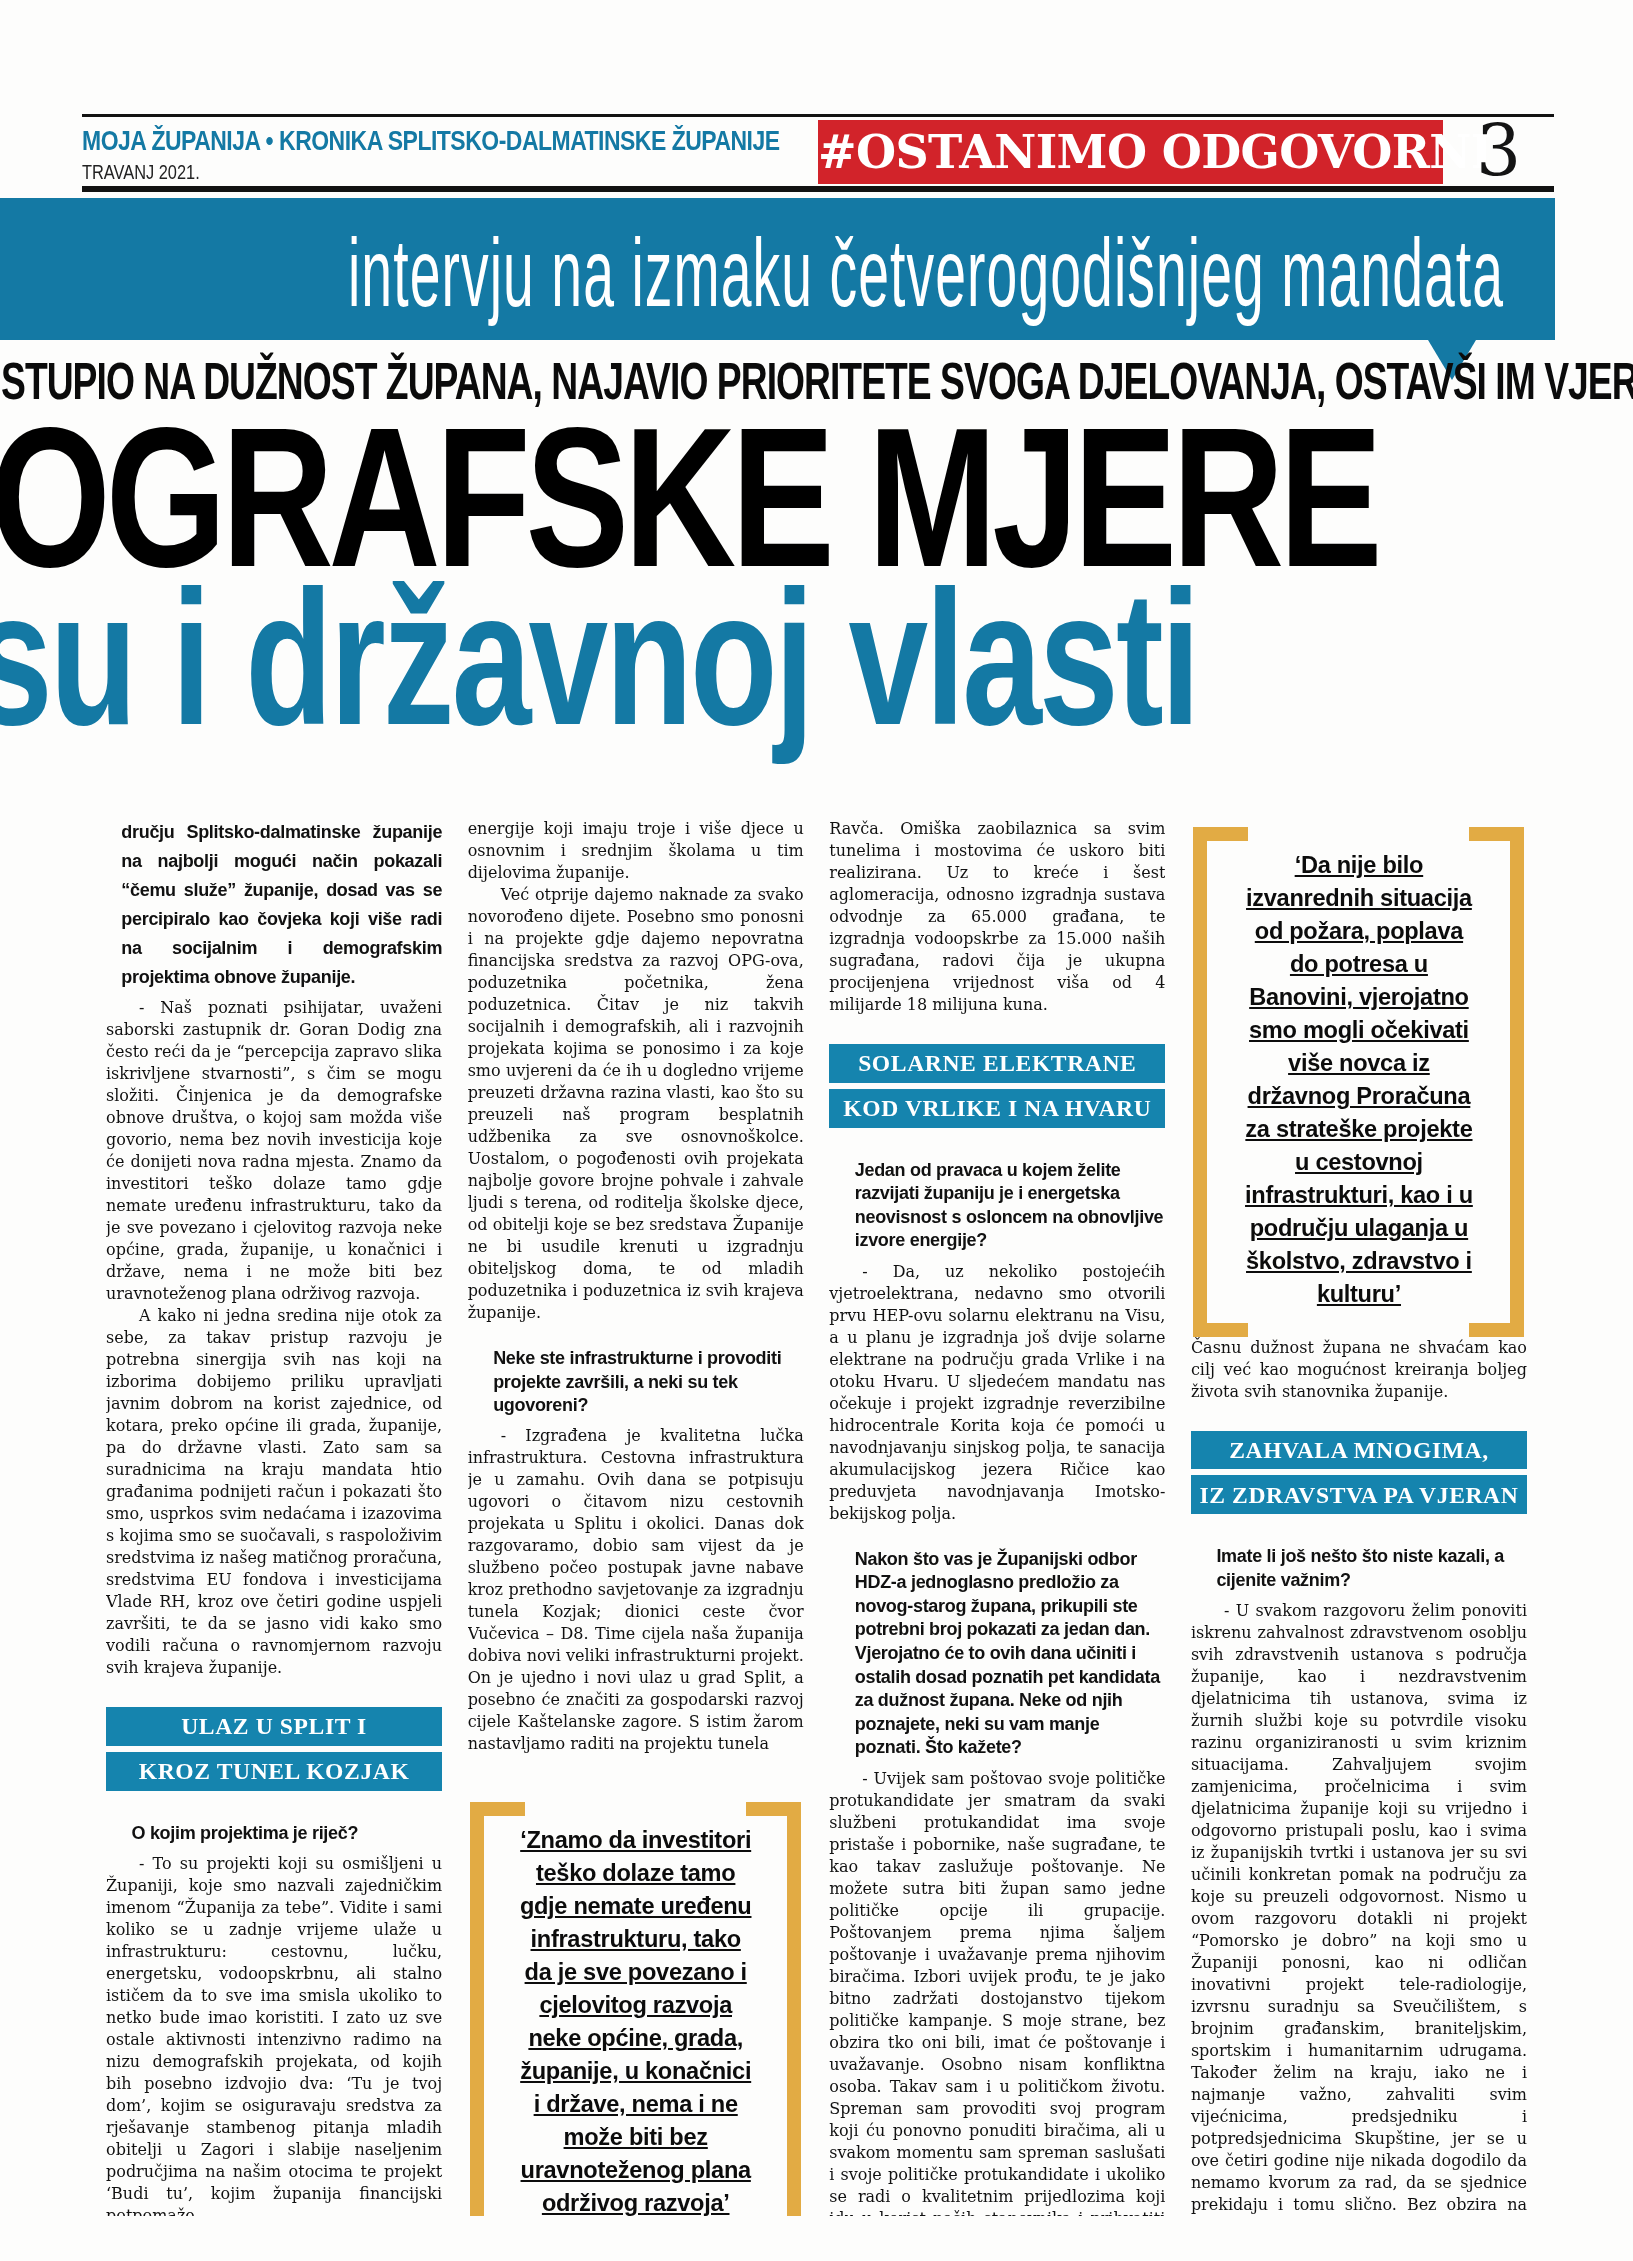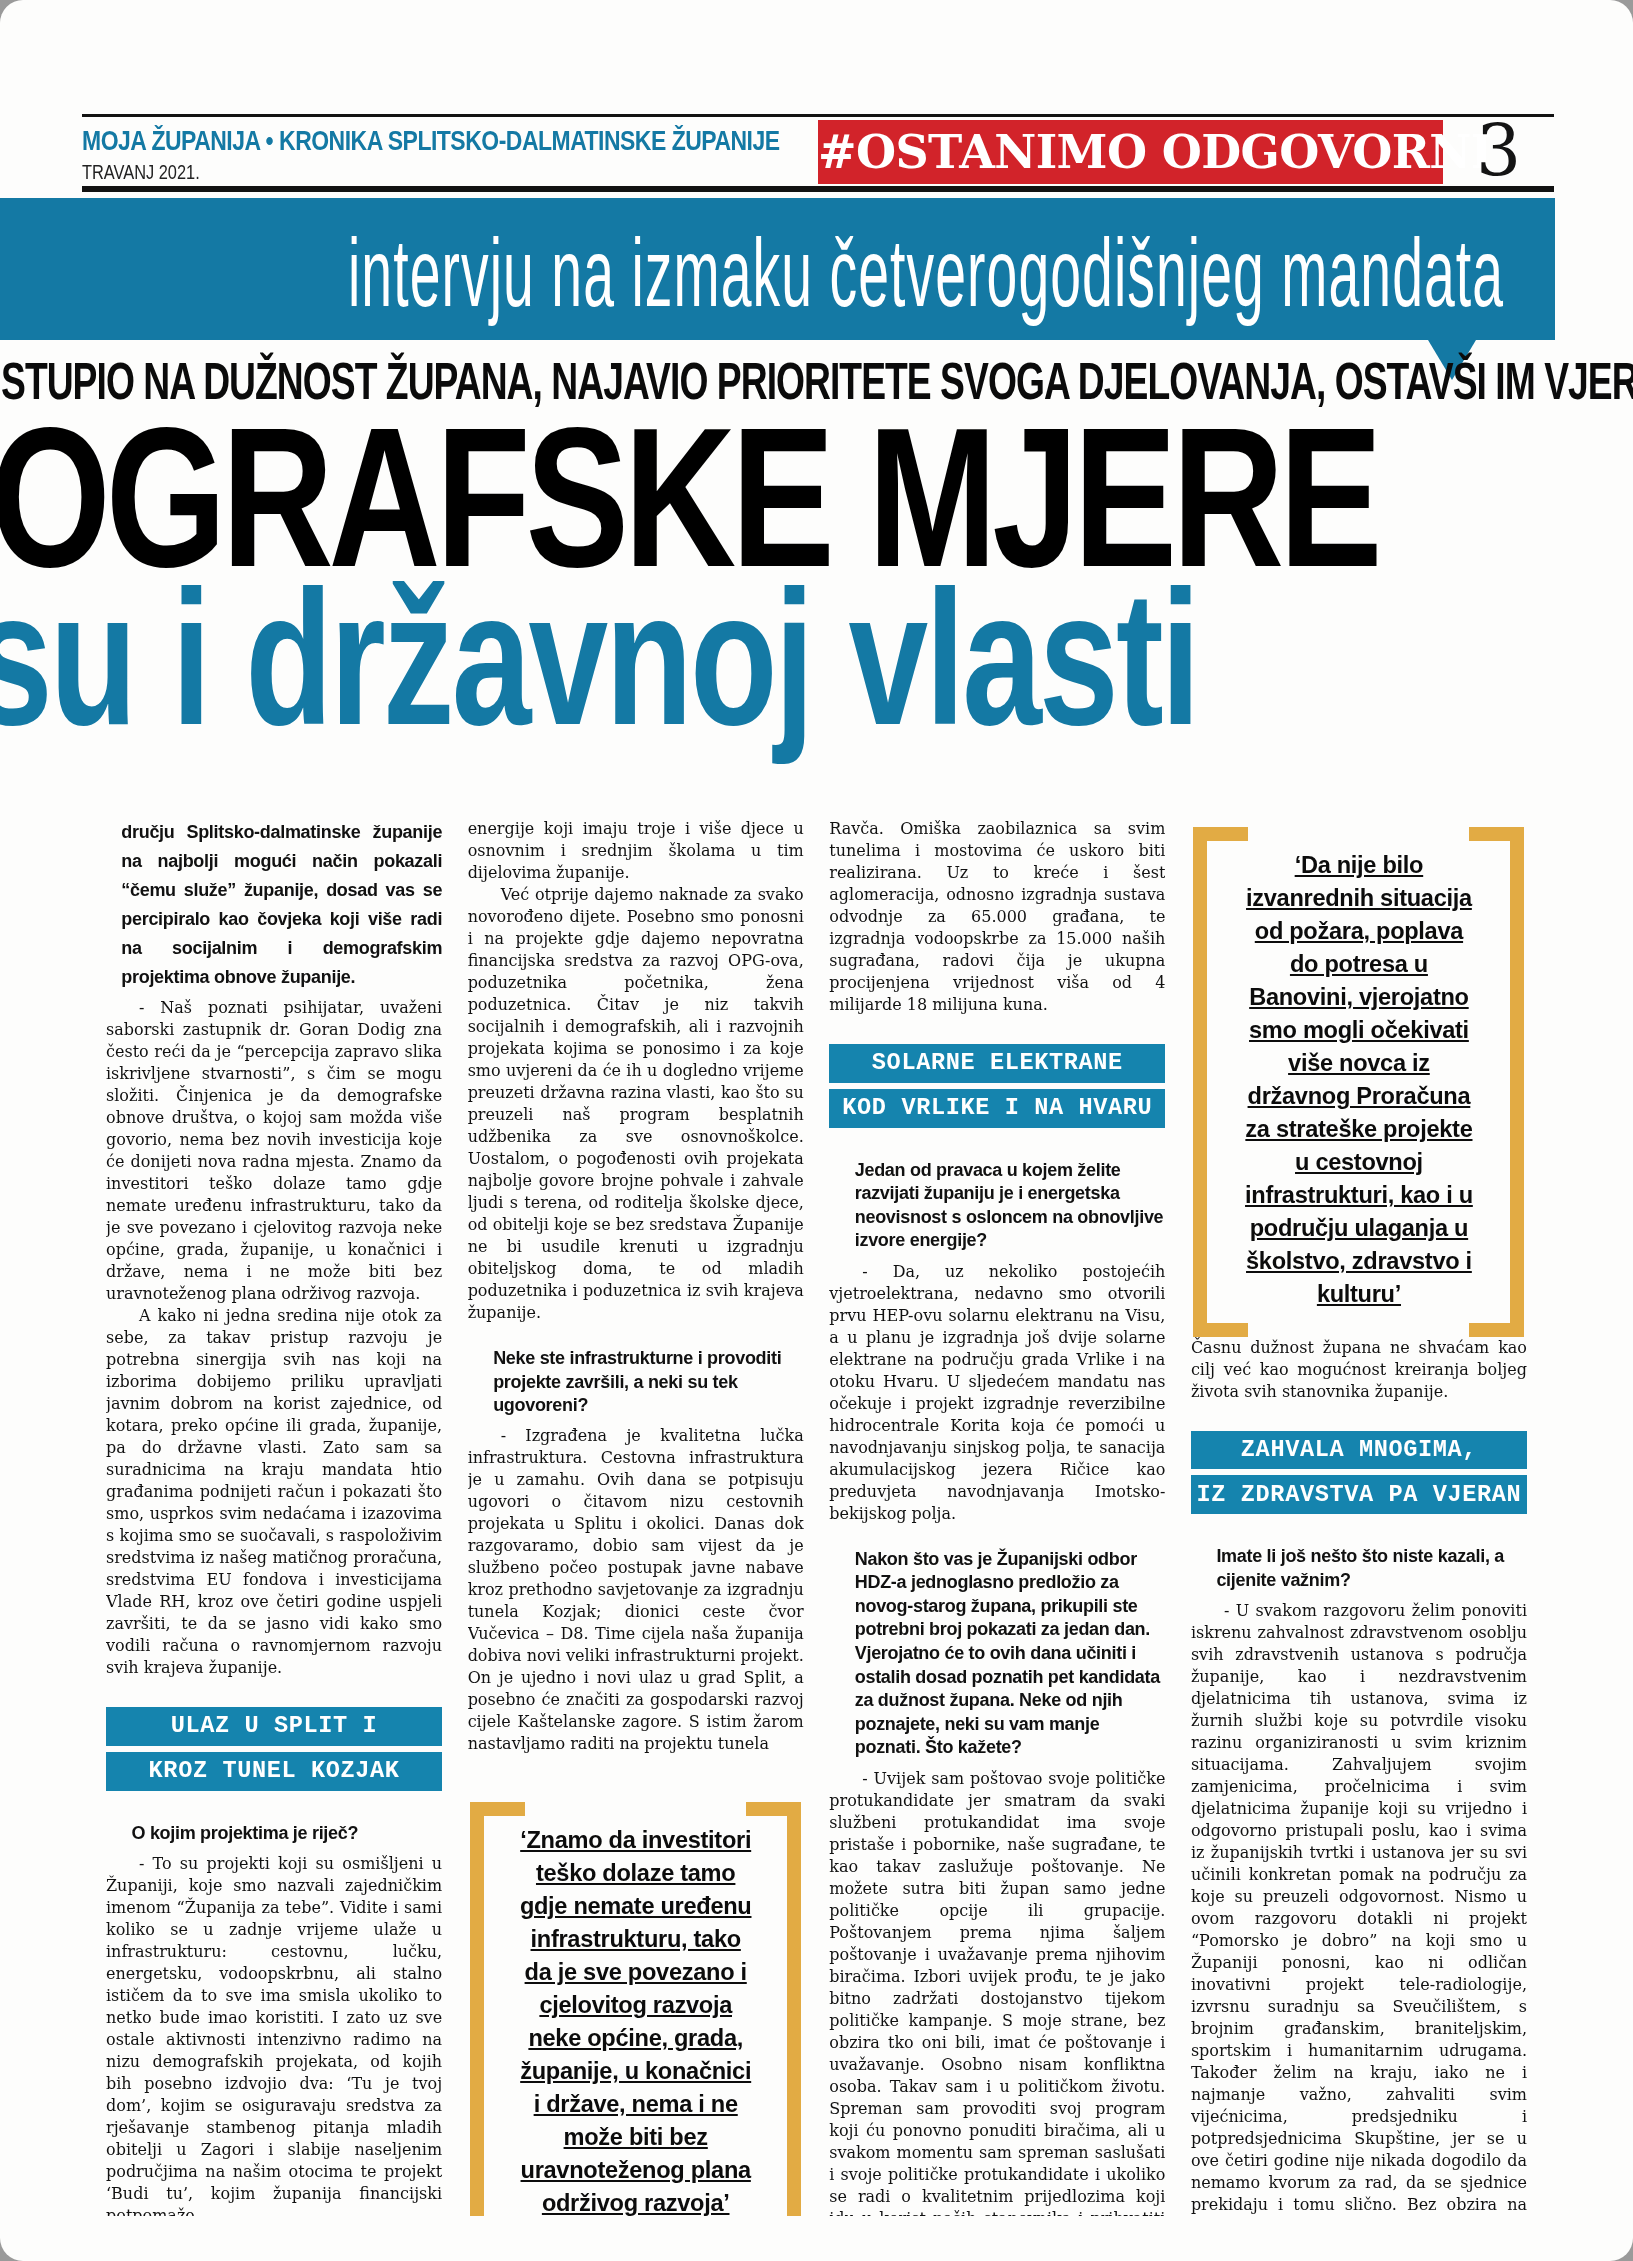--- a/index.html
+++ b/index.html
@@ -1,20 +1,20 @@
 <!DOCTYPE html>
 <html lang="hr" style="--accent: #1479a4; --accent-bar: #1584ae; --red: #d2232a; --gold: #e2ab44;font-size:10.2px"><head>
 <meta charset="utf-8">
 <style>
   :root{
     --accent:#1479a4; --accent-bar:#1584ae; --red:#d2232a; --gold:#e2ab44; --ink:#111; --paper:#fdfdfc;
   }
   html,body{margin:0;padding:0;background:#9a9a9a;}
   .page{position:relative;width:1633px;height:2261px;background:var(--paper);overflow:hidden;
-        font-family:"DejaVu Serif",serif;color:var(--ink);border-radius:23px;}
+        font-family:"DejaVu Serif",serif;color:var(--ink);}
   
   .rule1{position:absolute;left:82px;top:114px;width:1472px;height:2.6px;background:#121212;}
   .rule2{position:absolute;left:82px;top:186px;width:1472px;height:5.7px;background:#121212;}
   .kicker{position:absolute;left:82px;top:125px;font-family:"Liberation Sans",sans-serif;font-weight:bold;
           font-size:28px;color:var(--accent);transform:scaleX(.82);transform-origin:0 0;white-space:nowrap;letter-spacing:-0.6px;}
   .issuedate{position:absolute;left:82px;top:160px;font-family:"Liberation Sans",sans-serif;
           font-size:21px;color:#222;transform:scaleX(.78);transform-origin:0 0;white-space:nowrap;}
   .badge{position:absolute;left:818px;top:120px;width:625px;height:64px;background:var(--red);color:#fff;
          font-family:"DejaVu Serif",serif;font-weight:bold;font-size:46px;line-height:65px;text-align:center;
          white-space:nowrap;letter-spacing:-0.6px;}
@@ -39,21 +39,21 @@
   .columns{position:absolute;left:106px;top:818px;width:1421px;height:1398px;display:grid;
            grid-template-columns:repeat(4,1fr);column-gap:25.5px;}
   .col{overflow:hidden;font-size:16px;line-height:22px;text-align:justify;}
   .para{text-indent:33px;margin:0;}
   .para.noindent{text-indent:0;}
   .lead{font-family:"Liberation Sans",sans-serif;font-weight:bold;font-size:18px;line-height:29px;
         padding-left:15.3px;letter-spacing:-0.3px;margin-bottom:5.1px;text-align:justify;}
   .question{font-family:"Liberation Sans",sans-serif;font-weight:bold;font-size:18px;line-height:23.6px;
         padding-left:25.5px;margin:23px 0 7.7px;text-align:left;letter-spacing:-0.3px;}
   .section{margin:28px 0 31px;}
-  .bar{background:var(--accent-bar);color:#fff;font-family:Liberation Mono, monospace;font-weight:bold;
+  .bar{background:var(--accent-bar);color:#fff;font-family:Liberation Serif, serif;font-weight:bold;
        font-size:23.6px;text-align:center;padding:8.3px 0;margin-bottom:6.4px;letter-spacing:0.6px;white-space:nowrap;}
   .quote{position:relative;margin:47px 2.6px 0;padding:22px 45px 25.5px;font-family:"Liberation Sans",sans-serif;
          font-weight:bold;font-size:23.6px;line-height:33px;text-align:center;letter-spacing:-0.3px;color:#0c0c0c;text-decoration:underline;}
   .col .quote:first-child{margin-top:9px;}
   .bq{position:absolute;top:0;bottom:0;width:41px;border:14px solid var(--gold);}
   .bq.l{left:0;border-right:none;}
   .bq.r{right:0;border-left:none;}
 </style>
 </head>
 <body>

